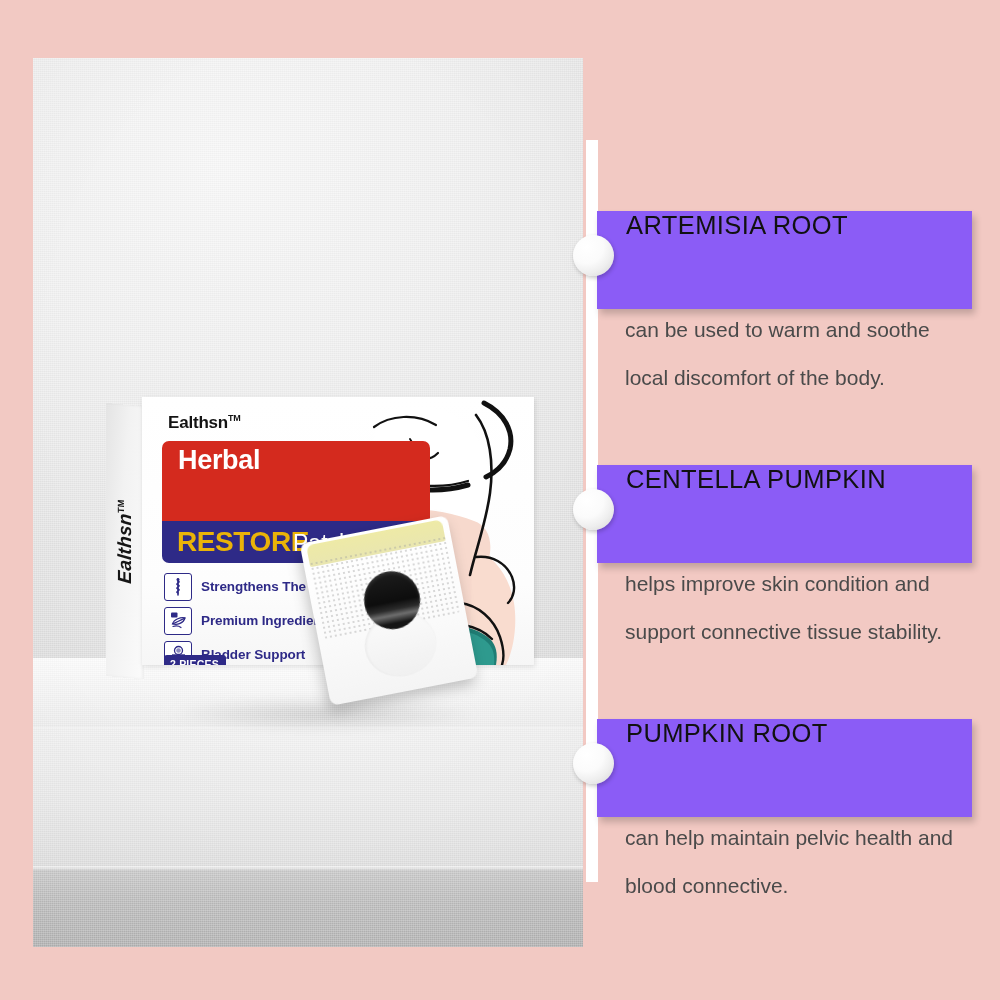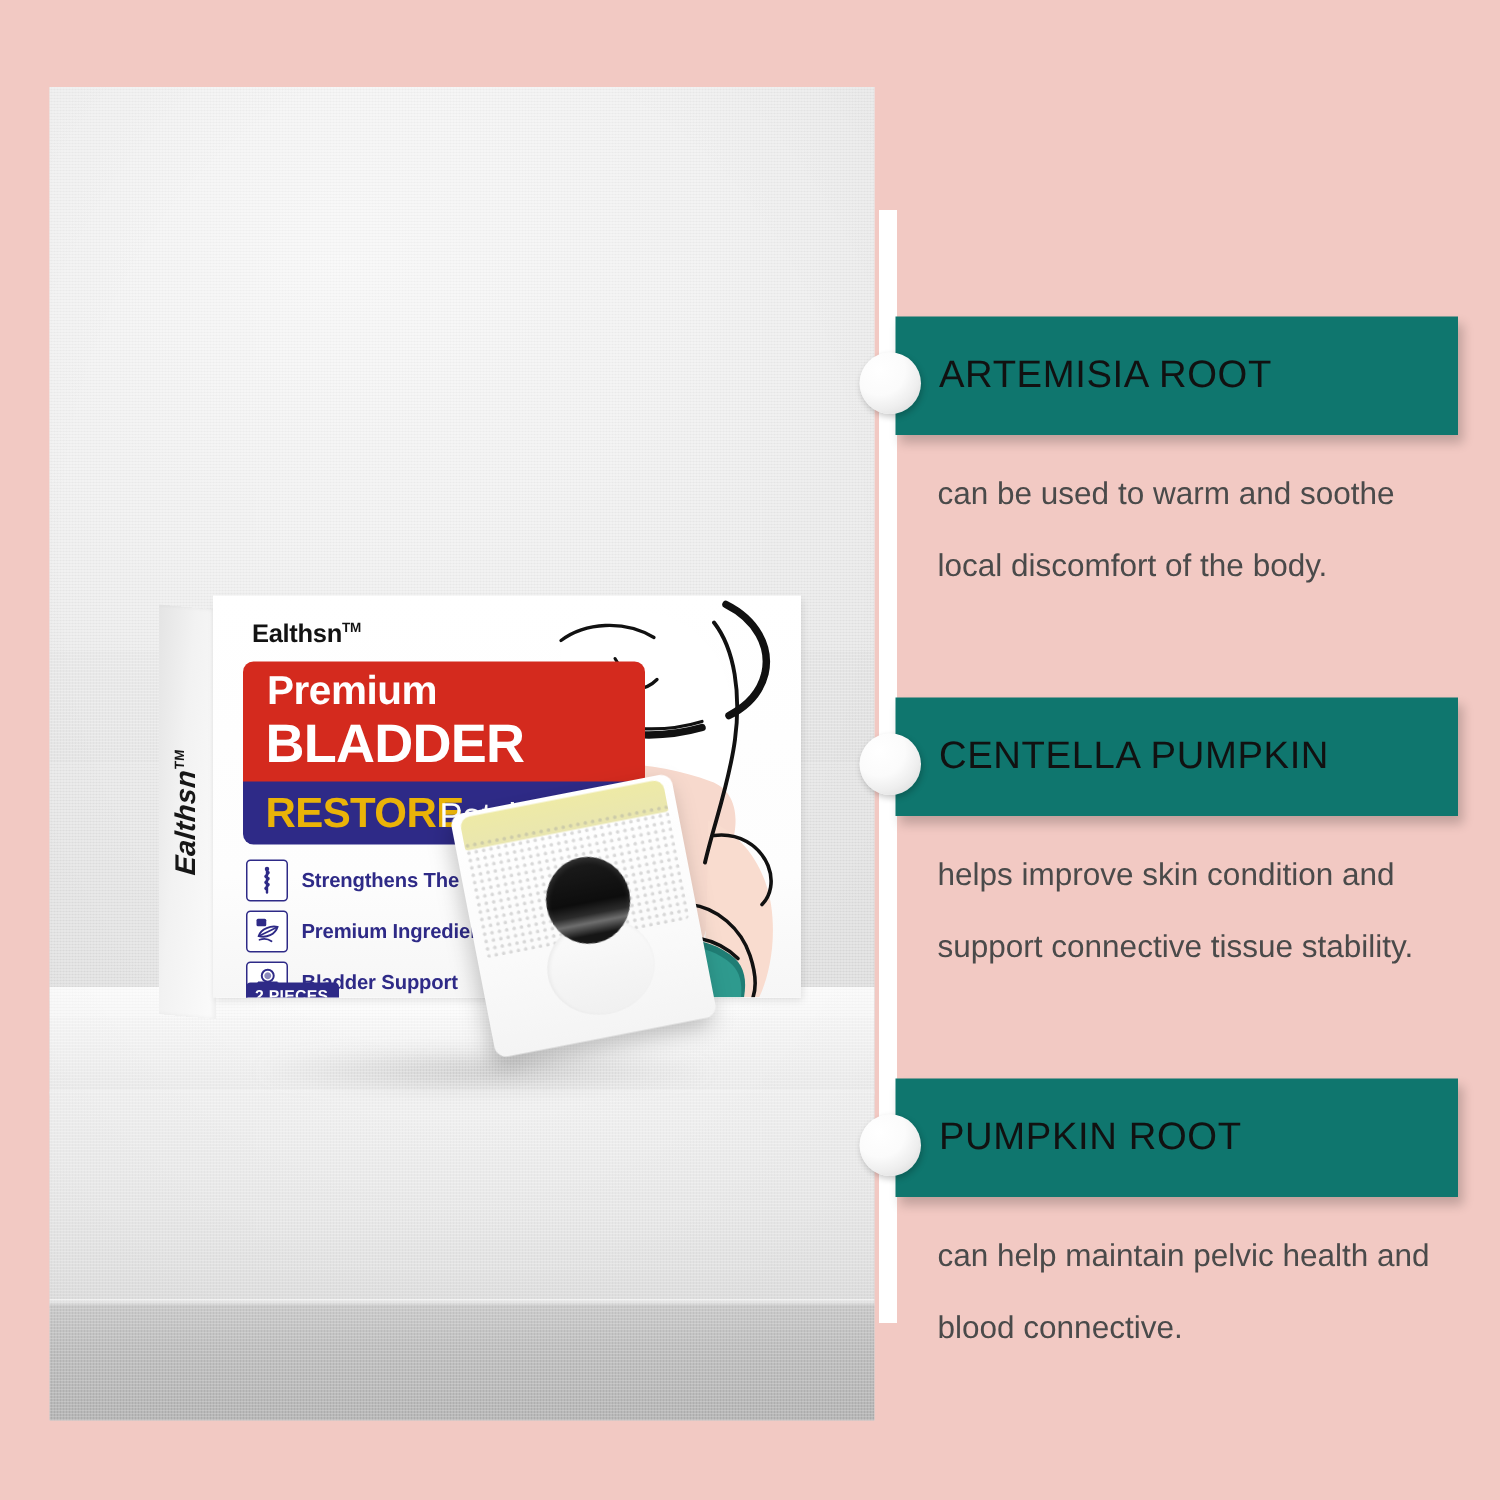--- a/index.html
+++ b/index.html
@@ -281,24 +281,24 @@
   .spine-bar {
     position:absolute;
     left: 586px; top: 140px;
     width: 12px; height: 742px;
     background: #ffffff;
   }
   .info-card {
     position:absolute;
     left: 597px;
     width: 375px;
-    height: 79px;
-    background: #0f766e;
+    height: 98px;
+    background: #8b5cf6;
     box-shadow: 3px 5px 7px rgba(0,0,0,.20);
-    display:flex; align-items:center;
+    display:flex; align-items:flex-start;
   }
   .info-card .title {
     margin-left: 29px;
     font-size: 25.5px;
     color: #111111;
     letter-spacing: .4px;
     font-weight: 400;
     white-space: nowrap;
   }
   .bullet-circle {
@@ -408,22 +408,21 @@
             <path d="M98,8 C56,4 20,28 18,58 C16,84 42,102 72,102" fill="none" stroke="#5b1a5e" stroke-width="3.4" stroke-linecap="round"></path>
             <path d="M104,16 C70,16 40,34 40,56 C40,74 58,86 80,88" fill="none" stroke="#d23b3b" stroke-width="2.6" stroke-linecap="round"></path>
             <g fill="#f0a81e">
               <path d="M40,66 l2.6,5.4 5.4,2.6 -5.4,2.6 -2.6,5.4 -2.6,-5.4 -5.4,-2.6 5.4,-2.6 Z"></path>
               <path d="M62,84 l1.7,3.6 3.6,1.7 -3.6,1.7 -1.7,3.6 -1.7,-3.6 -3.6,-1.7 3.6,-1.7 Z"></path>
             </g>
           </svg>
         </div>
 
         <div class="band-red">
-          <div class="word-herbal">Premium</div>
-          <div class="word-bladder">BLADDER</div>
+          <div class="word-herbal">Herbal</div>
         </div>
 
         <div class="band-purple">
           <div class="word-restore">RESTORE</div>
           <div class="word-patch">Patch</div>
         </div>
 
         <div class="features">
 
           <div class="feature-row">

